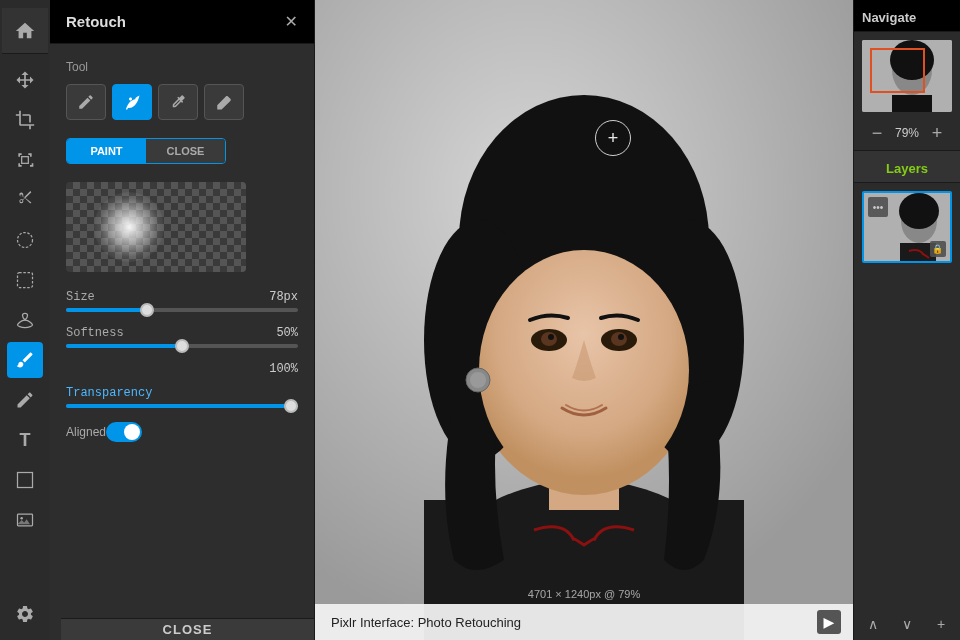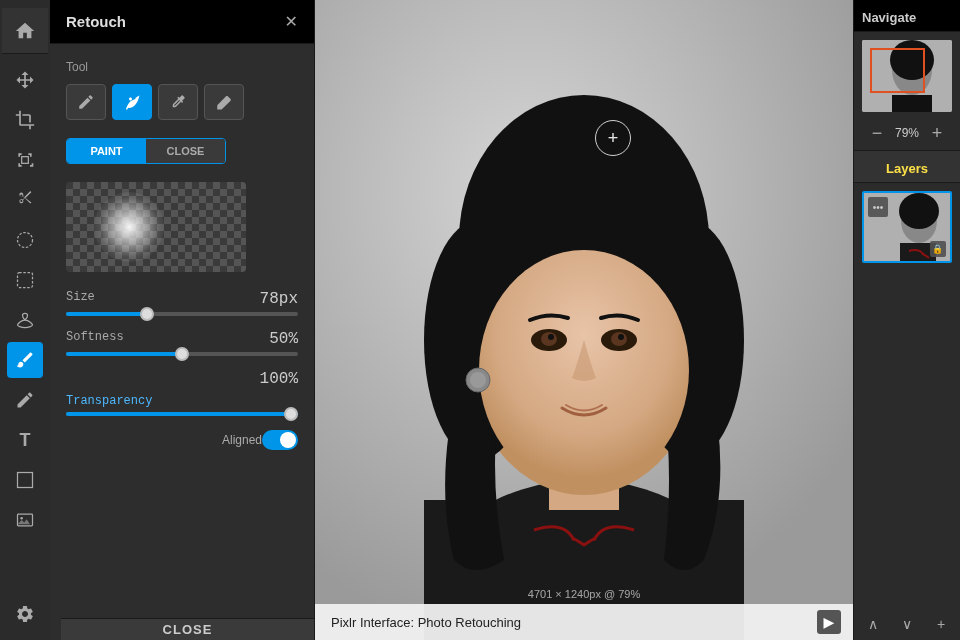--- a/index.html
+++ b/index.html
@@ -155,21 +155,21 @@
 
     
     .slider-row {
       display: flex;
       align-items: flex-start;
       justify-content: space-between;
       margin-bottom: 4px;
       font-family: Liberation Mono, monospace;
     }
     .slider-label { color: #aaa; font-size: 12px; }
-    .slider-value { color: #ccc; font-size: 16px; }
+    .slider-value { color: #ccc; font-size: 12px; }
     .slider-track {
       width: 100%;
       height: 4px;
       background: #555;
       border-radius: 2px;
       margin-bottom: 14px;
       position: relative;
     }
     .slider-fill {
       height: 100%;
@@ -188,21 +188,21 @@
       border: 2px solid #bbb;
     }
 
     
     .transparency-label { color: #4db8ff; font-size: 12px; margin-top: 24px; }
 
     
     .aligned-row {
       display: flex;
       align-items: center;
-      justify-content: flex-end;
+      justify-content: flex-start;
       margin-top: 4px;
     }
     
     .toggle {
       width: 36px;
       height: 20px;
       background: #0095e8;
       border-radius: 10px;
       position: relative;
       cursor: pointer;
@@ -350,21 +350,21 @@
       font-size: 18px;
       cursor: pointer;
       width: 20px;
       text-align: center;
       line-height: 1;
     }
     .zoom-value { color: #ccc; font-size: 12px; }
 
     #layers-header {
       padding: 10px 8px 6px;
-      color: #fde047;
+      color: #84cc16;
       font-size: 13px;
       font-weight: bold;
       text-align: center;
       background: #333;
       border-bottom: 1px solid #1a1a1a;
     }
     #layer-thumb {
       margin: 8px;
       background: #444;
       height: 72px;

